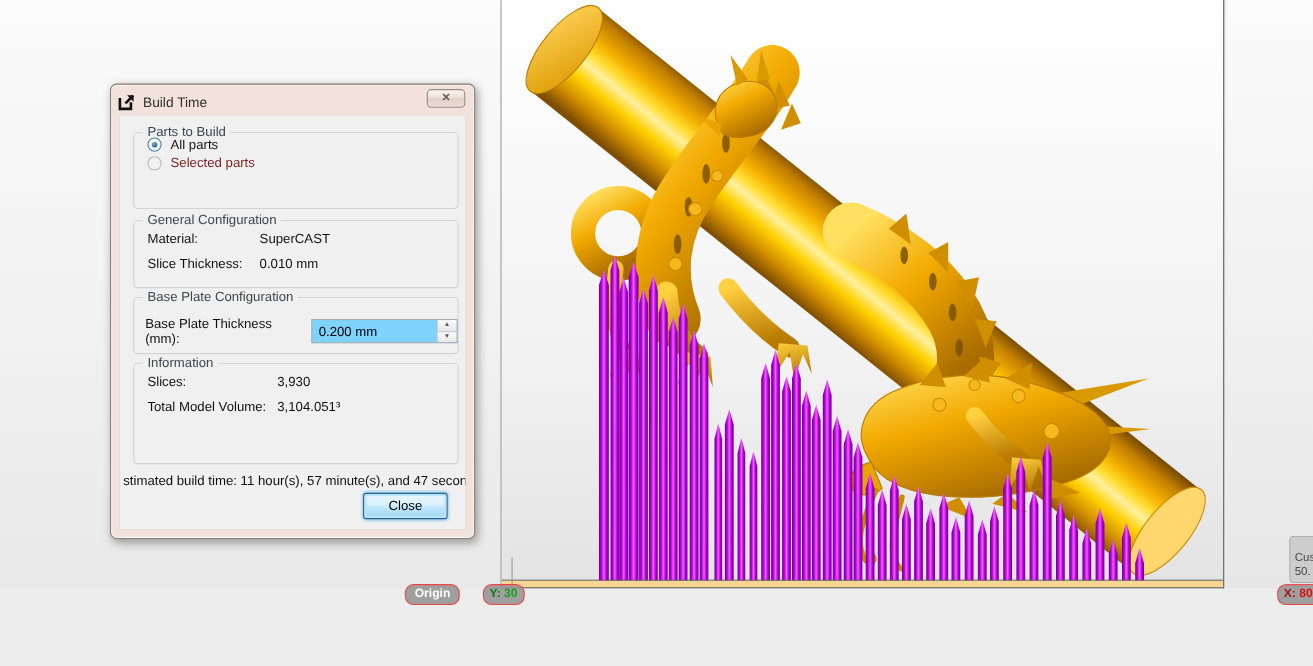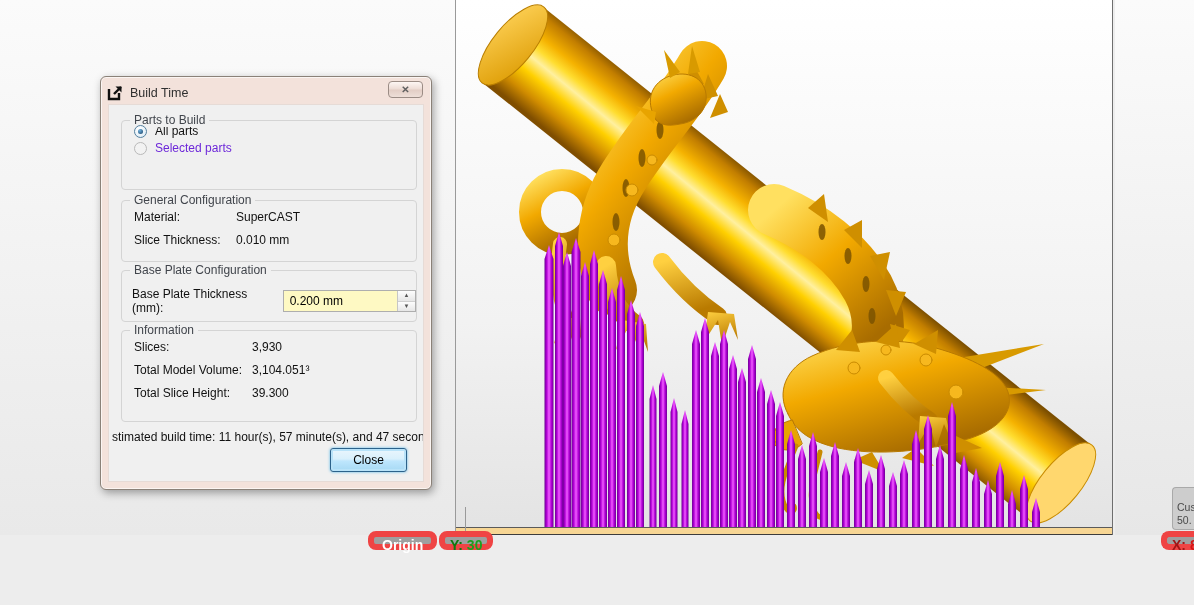--- a/index.html
+++ b/index.html
@@ -14,22 +14,22 @@
     border-left:1px solid #9a9a9a; border-right:2px solid #6e6e6e;
     background:linear-gradient(#ffffff, #e4e4e4); }
   .right-panel { position:absolute; left:1115px; top:0; width:79px; height:535px;
     background:linear-gradient(#fbfbfb, #e7e7e7); }
   .bottom-strip { position:absolute; left:0; top:535px; width:1194px; height:70px;
     background:#ededed; }
   .viewport svg { display:block; }
 
   
   .badge { position:absolute; height:19px; line-height:17px; padding:0 8px;
-    background:rgba(148,148,148,.88); border:6px solid #ef4444; border-radius:8px;
-    font-size:14px; font-weight:bold; color:#fff; }
+    background:rgba(148,148,148,.88); border:1px solid #ef4444; border-radius:8px;
+    font-size:11px; font-weight:bold; color:#fff; }
   .badge-origin { left:368px; top:531px; }
   .badge-y { left:439px; top:531px; padding:0 5px; }
   .badge-x { left:1161px; top:531px; padding:0 5px; border-top-right-radius:0; border-bottom-right-radius:0; border-right:none; }
   .axis-y { color:#1e9e1e; } .axis-y b { color:#0e7a0e; }
   .axis-x { color:#d41414; } .axis-x b { color:#a01616; }
   .axis-marker { position:absolute; left:465px; top:507px; width:1px; height:25px; background:#9a9a9a; }
   .corner-tooltip { position:absolute; left:1172px; top:487px; width:22px; height:43px;
     background:#cdcdcd; border:1px solid #a9a9a9; border-right:none;
     border-radius:4px 0 0 4px; font-size:10.5px; color:#4a4a4a; line-height:13px;
     padding:13px 0 0 4px; overflow:hidden; white-space:nowrap; }
@@ -57,30 +57,30 @@
   .gb-general { top:95px; height:62px; }
   .gb-base { top:165px; height:52px; }
   .gb-info  { top:225px; height:92px; }
 
   .radio-row { display:flex; align-items:center; margin:3px 0 0 12px; }
   .radio { width:13px; height:13px; border-radius:50%; margin-right:8px; position:relative; }
   .radio-on { border:1px solid #55809e; background:radial-gradient(circle at 35% 30%, #ffffff, #d7e8f4); }
   .radio-on::after { content:""; position:absolute; left:3px; top:3px; width:5px; height:5px;
     border-radius:50%; background:radial-gradient(circle at 35% 30%, #6fb2e0, #173f63); }
   .radio-off { border:1px solid #b9b9b9; background:#f2f2f2; }
-  .radio-label-off { color:#6d28d9; }
+  .radio-label-off { color:#7f1d1d; }
 
   .kv-row { display:flex; margin:9px 0 0 12px; }
   .kv-row .k { width:102px; }
   .gb-info .kv-row .k { width:118px; }
 
   .base-row { display:flex; align-items:center; margin:16px 0 0 10px; }
   .base-row .k { margin-right:6px; }
   .spinbox { position:relative; width:138px; height:22px; border:1px solid #aeaeae;
-    background:#fef9c3; }
+    background:#7dd3fc; }
   .spinbox input { position:absolute; left:0; top:0; width:118px; height:20px; border:none;
     outline:none; font:12px "Liberation Sans",sans-serif; padding:0 0 0 6px; background:transparent; }
   .spinner { position:absolute; right:0; top:0; width:18px; height:20px;
     border-left:1px solid #c6c6c6; display:flex; flex-direction:column; }
   .spinner > div { flex:1; font-size:6px; line-height:9px; text-align:center; color:#555;
     background:linear-gradient(#fdfdfd,#e6e6e6); }
   .spinner > div:first-child { border-bottom:1px solid #cfcfcf; }
 
   .estimate { position:absolute; left:3px; top:325px; white-space:nowrap; }
 
@@ -317,24 +317,20 @@
       <div class="groupbox gb-info">
         <span class="cap">Information</span>
         <div class="kv-row">
           <span class="k">Slices:</span>
           <span class="v">3,930</span>
         </div>
         <div class="kv-row">
           <span class="k">Total Model Volume:</span>
           <span class="v">3,104.051³</span>
         </div>
-        <div class="kv-row">
-          <span class="k">Total Slice Height:</span>
-          <span class="v">39.300</span>
-        </div>
       </div>
 
       <div class="estimate">stimated build time: 11 hour(s), 57 minute(s), and 47 second(s</div>
 
       <div class="close-btn">Close</div>
     </div>
   </div>
 
 </div>
 

